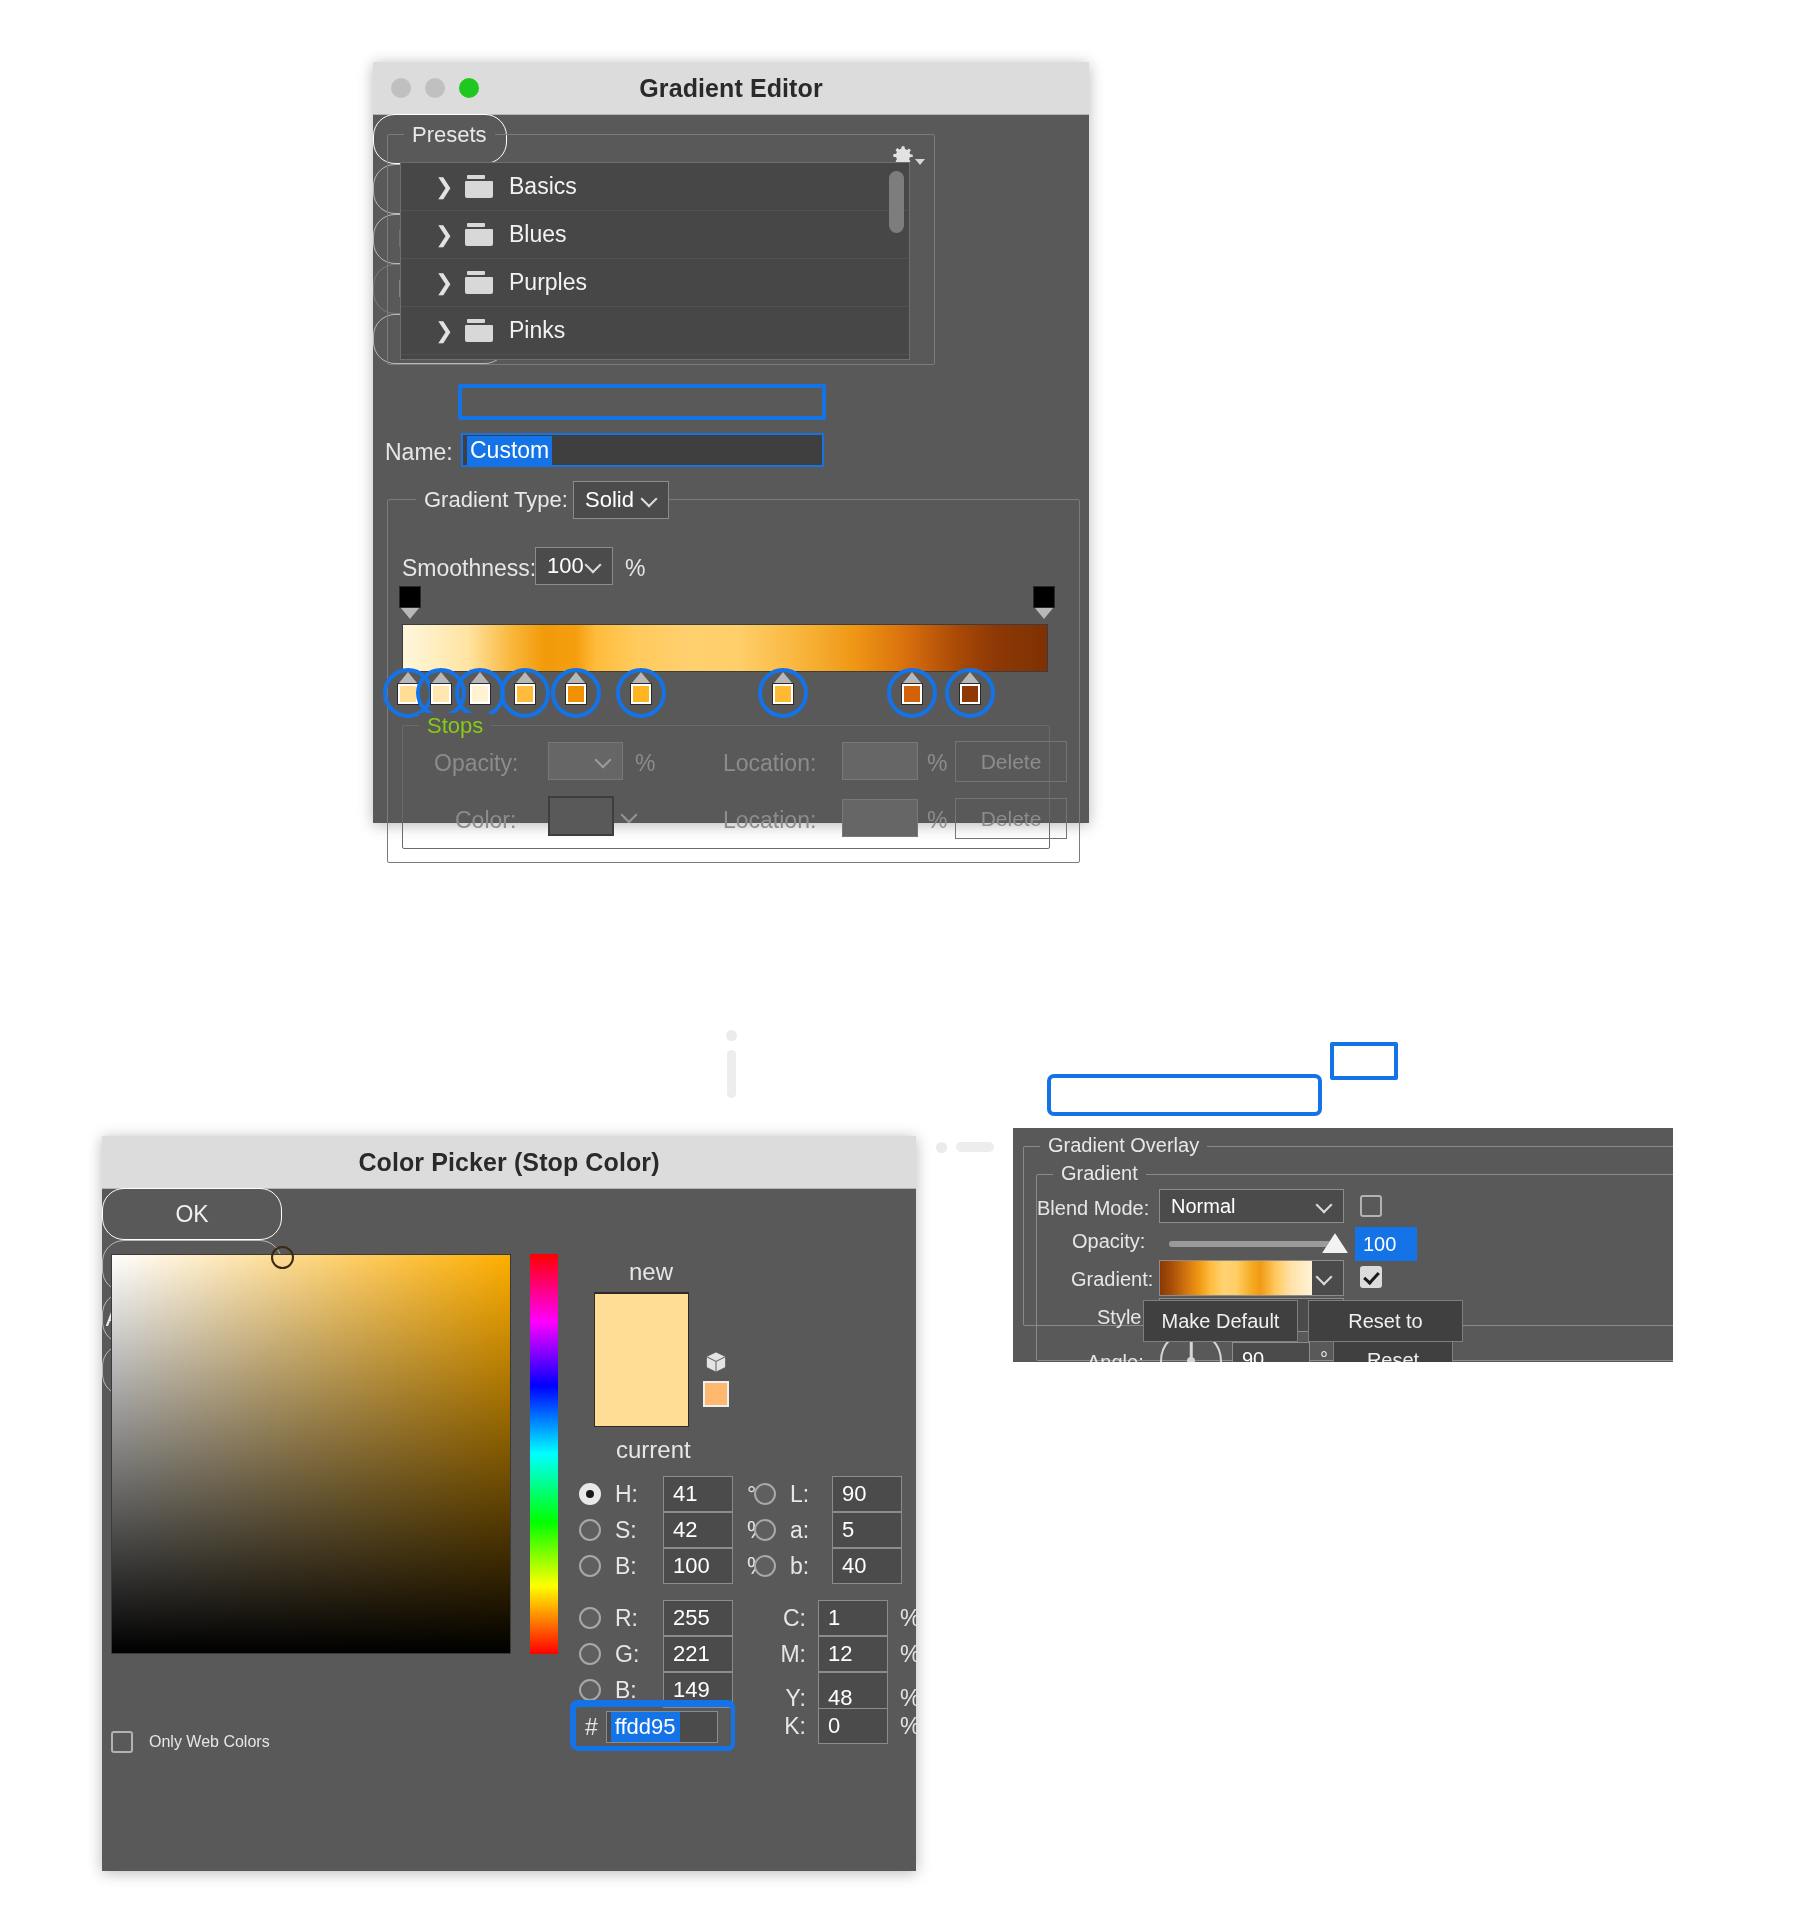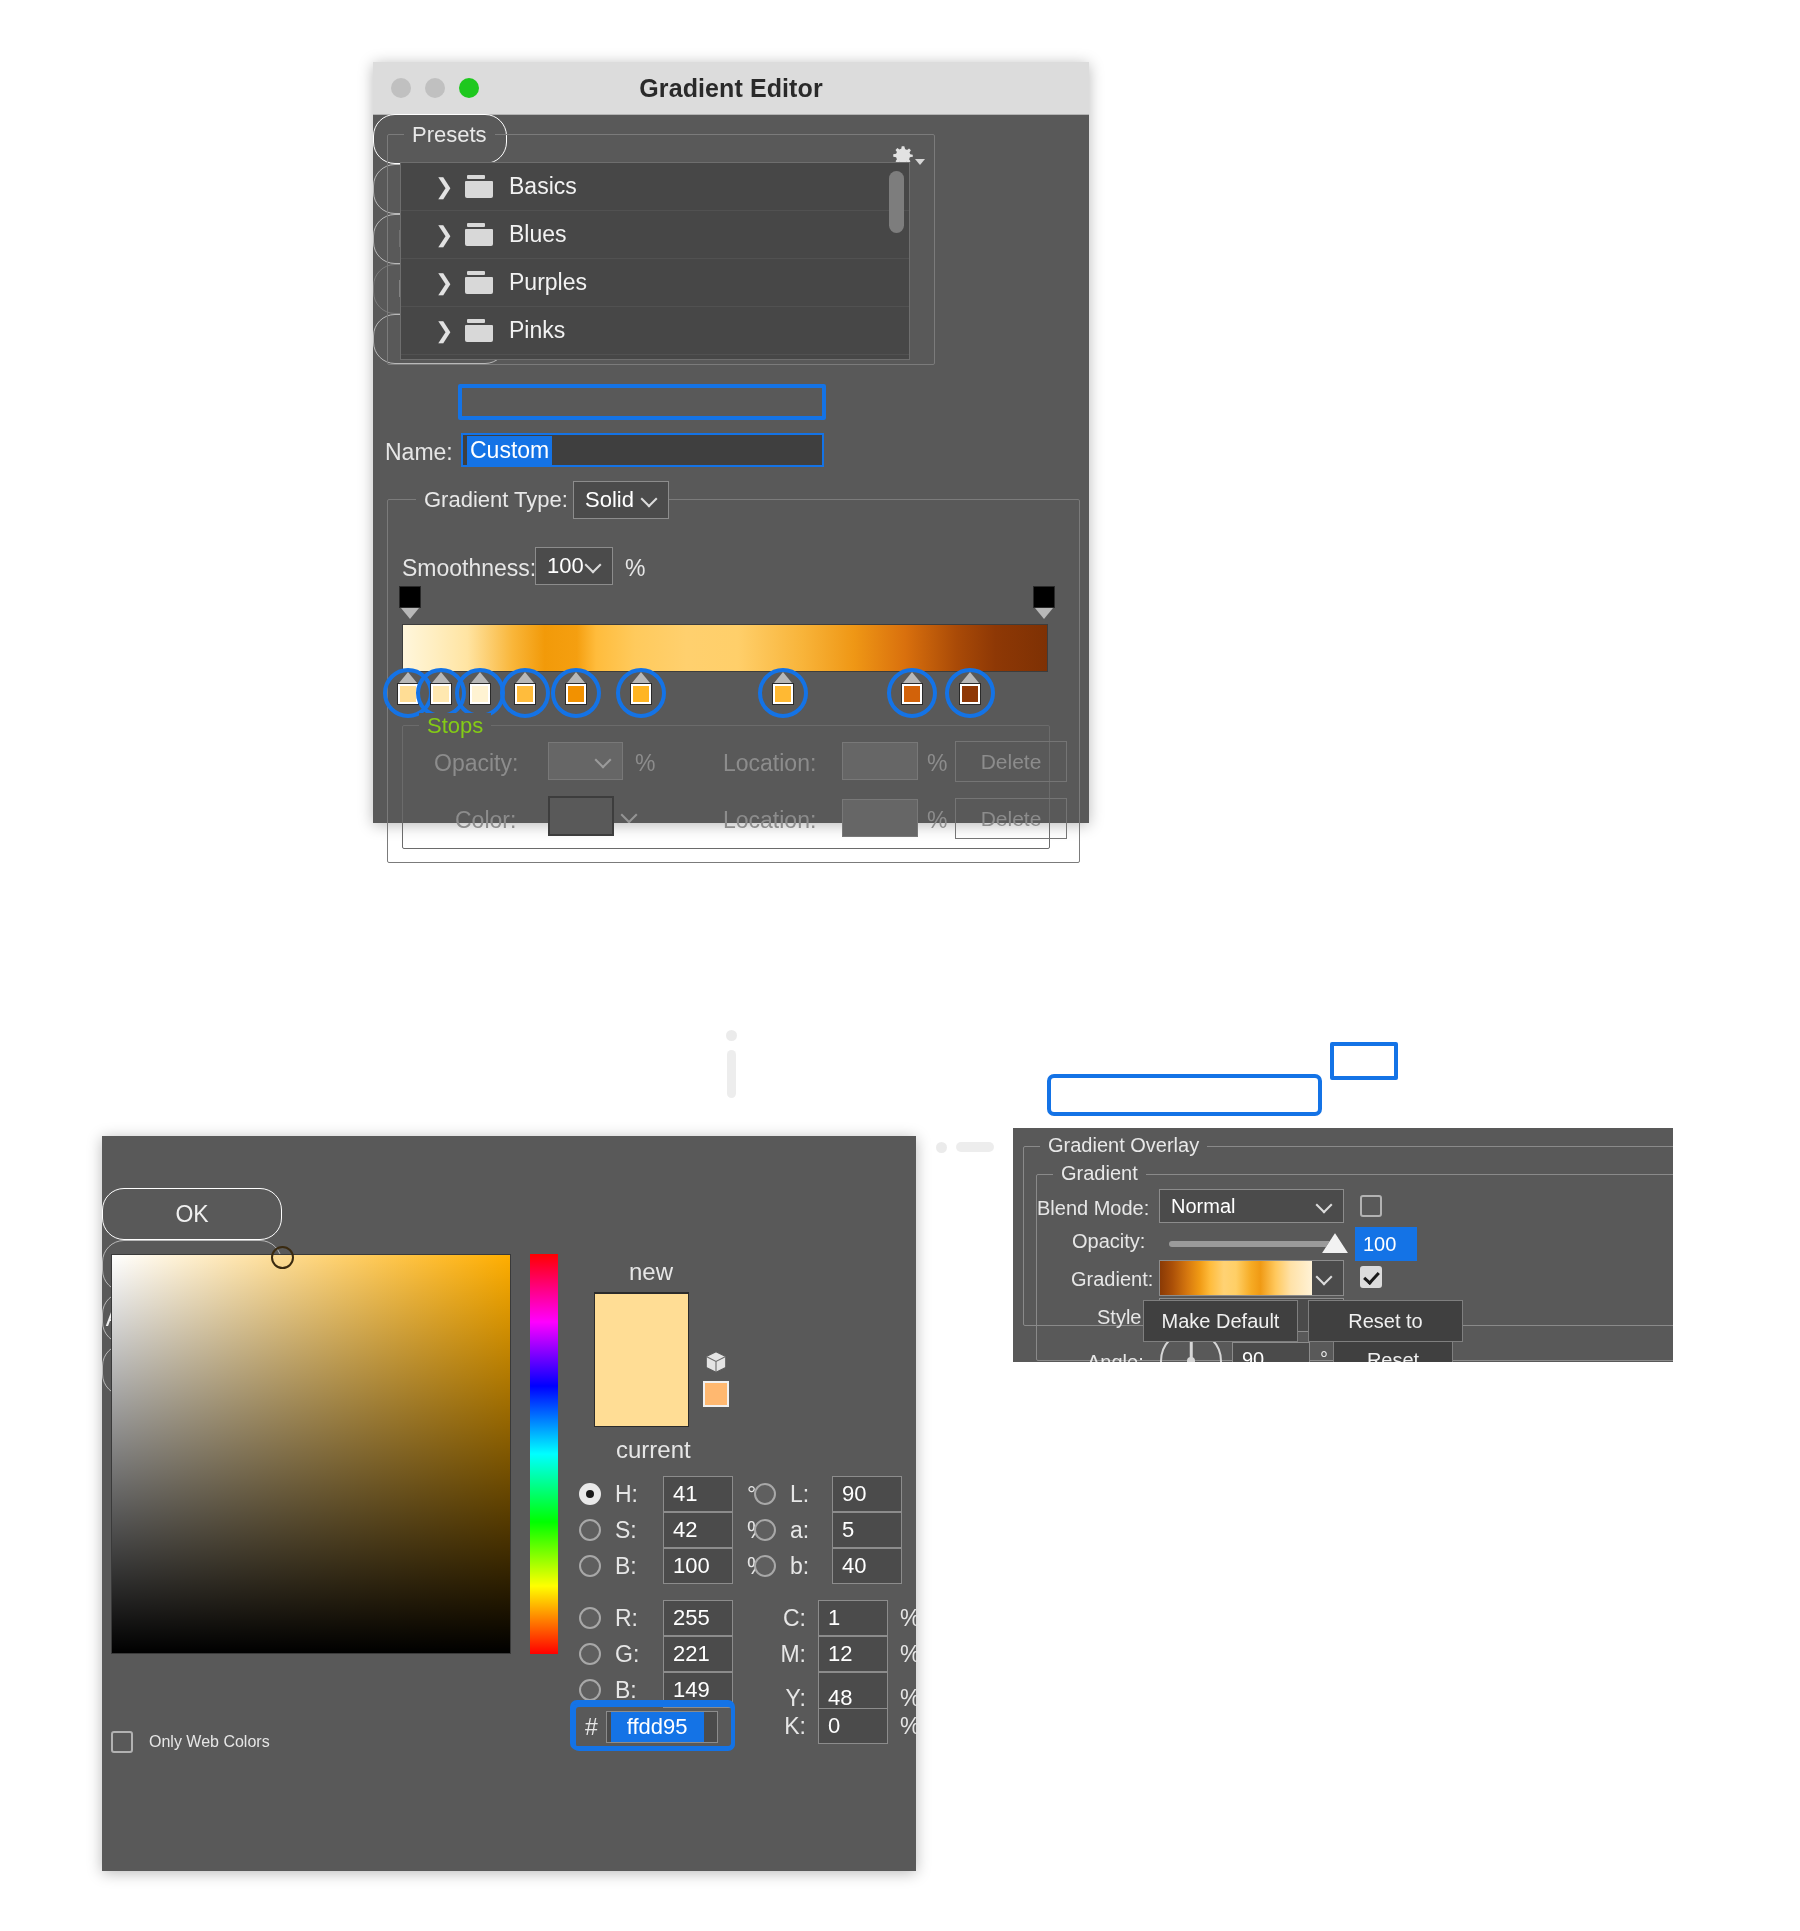--- a/index.html
+++ b/index.html
@@ -322,20 +322,23 @@
           <div class="sqbtn" style="position:absolute; left:552px; top:72px; width:112px; height:41px; background:transparent; border-color:#757575; color:#8c8c8c;">Delete</div>
         </div>
       </div>
     </div>
   </div>
 
   <div class="conn-dot" style="left:726px; top:1030px; width:11px; height:11px; opacity:.5;"></div>
   <div class="conn-bar" style="left:727px; top:1050px; width:9px; height:48px; opacity:.55;"></div>
 
   <div class="dlg" id="colorPicker">
+    <div class="titlebar">
+      <div class="title">Color Picker (Stop Color)</div>
+    </div>
 
     <div id="cp-body">
 
       <div class="svbox">
         <div class="sat" style="background: linear-gradient(to right, rgb(255, 255, 255), rgb(255, 174, 0));"></div>
         <div class="val"></div>
         <span class="svcursor" style="left: 158.5px; top: -9.5px;"></span>
       </div>
 
       <div class="hue"></div>
@@ -460,21 +463,21 @@
           <span class="field" style="width:70px; height:36px;">
               <span>0</span>
             </span>
           <span class="pct">%</span>
         </div>
       </div>
 
       <div style="position:absolute; left:470px; top:515px; width:163px; height:48px; border:4px solid #1473e6; border-radius:7px; box-sizing:border-box; display:flex; align-items:center;">
         <span class="lbl" style="margin-left:9px;">#</span>
         <span class="field" style="margin-left:8px; width:112px; height:32px; border-color:#8c8c8c; padding-left:0;">
-          <span class="hexsel" style="padding:2px 16px; margin-left:4px;">ffdd95</span>
+          <span class="hexsel" style="padding:2px 4px; margin-left:4px;">ffdd95</span>
         </span>
       </div>
 
       <div style="position:absolute; left:9px; top:543px; display:flex; align-items:center; gap:16px;">
         <span class="cbox"></span>
         <span class="lbl" style="font-size:16px;">Only Web Colors</span>
       </div>
     </div>
   </div>
 

